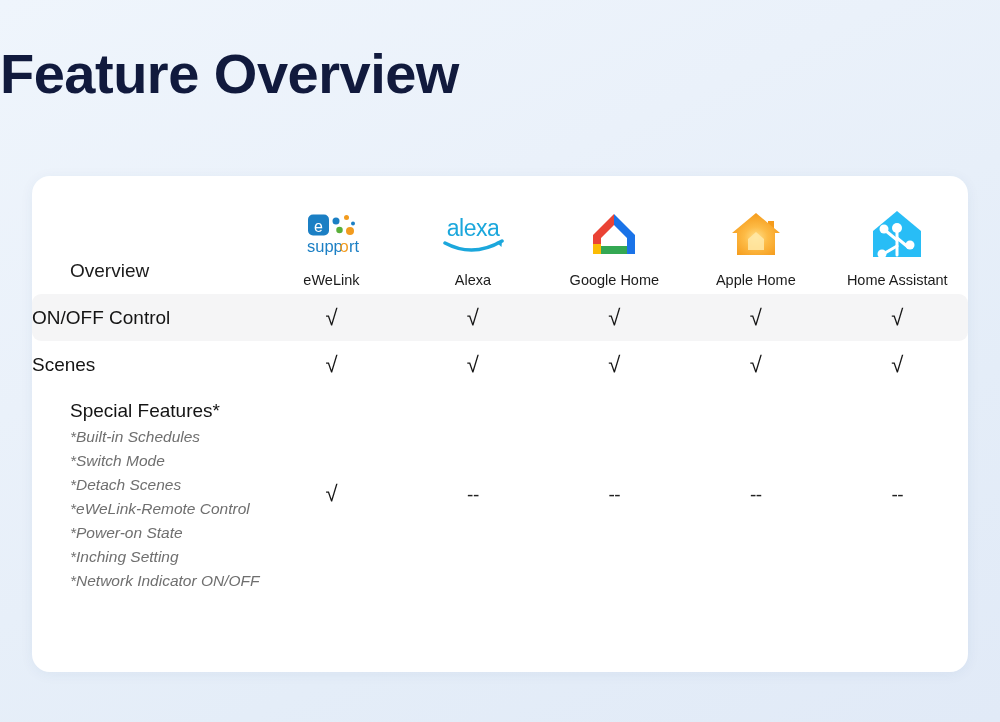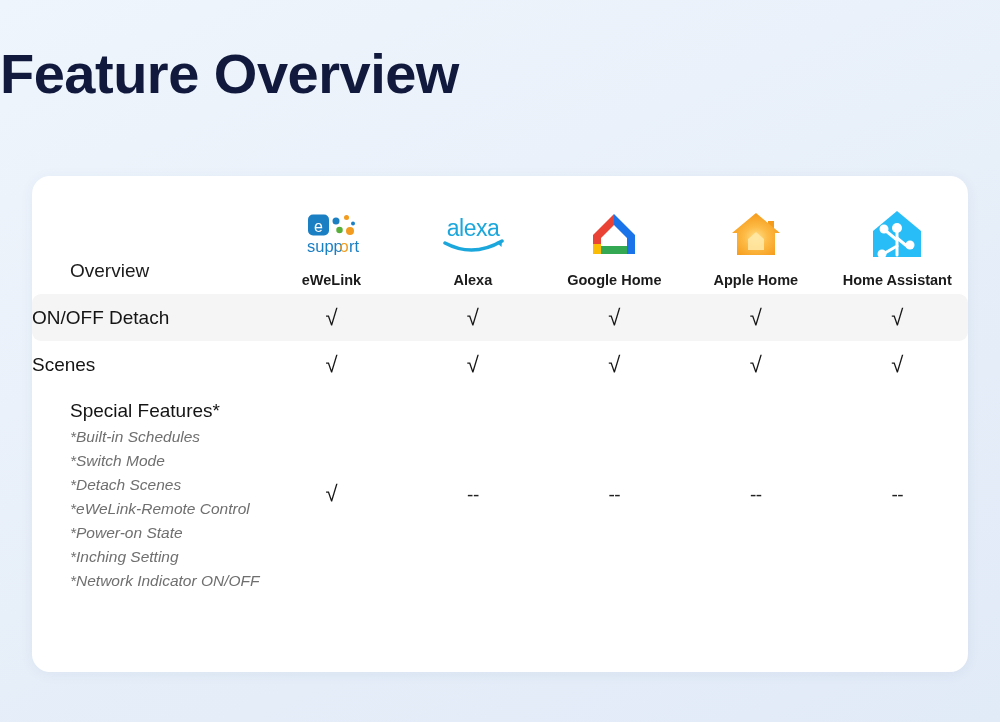--- a/index.html
+++ b/index.html
@@ -75,21 +75,21 @@
   .logo-slot {
     height: 56px;
     display: flex;
     align-items: center;
     justify-content: center;
     margin-bottom: 10px;
   }
 
   .head-label {
     font-size: 14.5px;
-    font-weight: 700;
+    font-weight: 400;
     color: #1b1b1b;
     white-space: nowrap;
   }
 
   .head-feature {
     height: 118px;
     display: flex;
     align-items: flex-end;
     padding-left: 38px;
     padding-bottom: 12px;
@@ -274,21 +274,21 @@
             <div class="head-label">Home Assistant</div>
           </div>
         </th>
 
       </tr>
     </thead>
 
     <tbody>
 
       <tr class="row-band r-std">
-        <td class="cell-feature">ON/OFF Detach</td>
+        <td class="cell-feature">ON/OFF Control</td>
         <td class="cell-mark">√</td>
         <td class="cell-mark">√</td>
         <td class="cell-mark">√</td>
         <td class="cell-mark">√</td>
         <td class="cell-mark">√</td>
       </tr>
 
       <tr class="r-std">
         <td class="cell-feature">Scenes</td>
         <td class="cell-mark">√</td>

